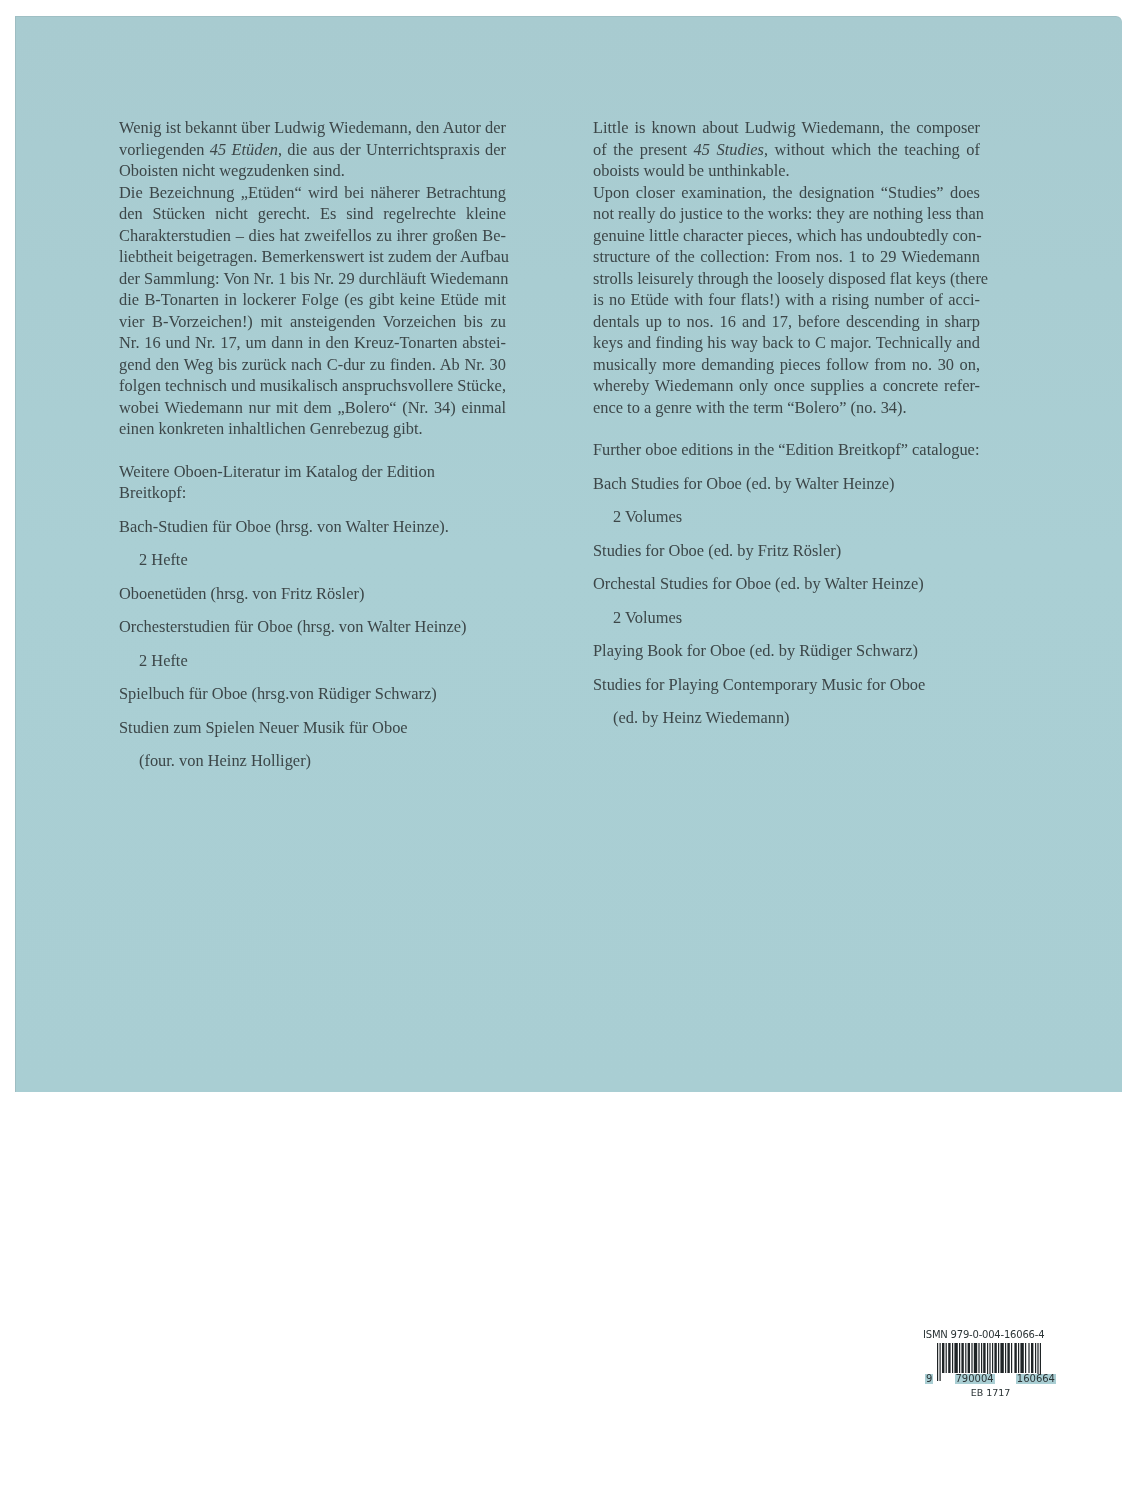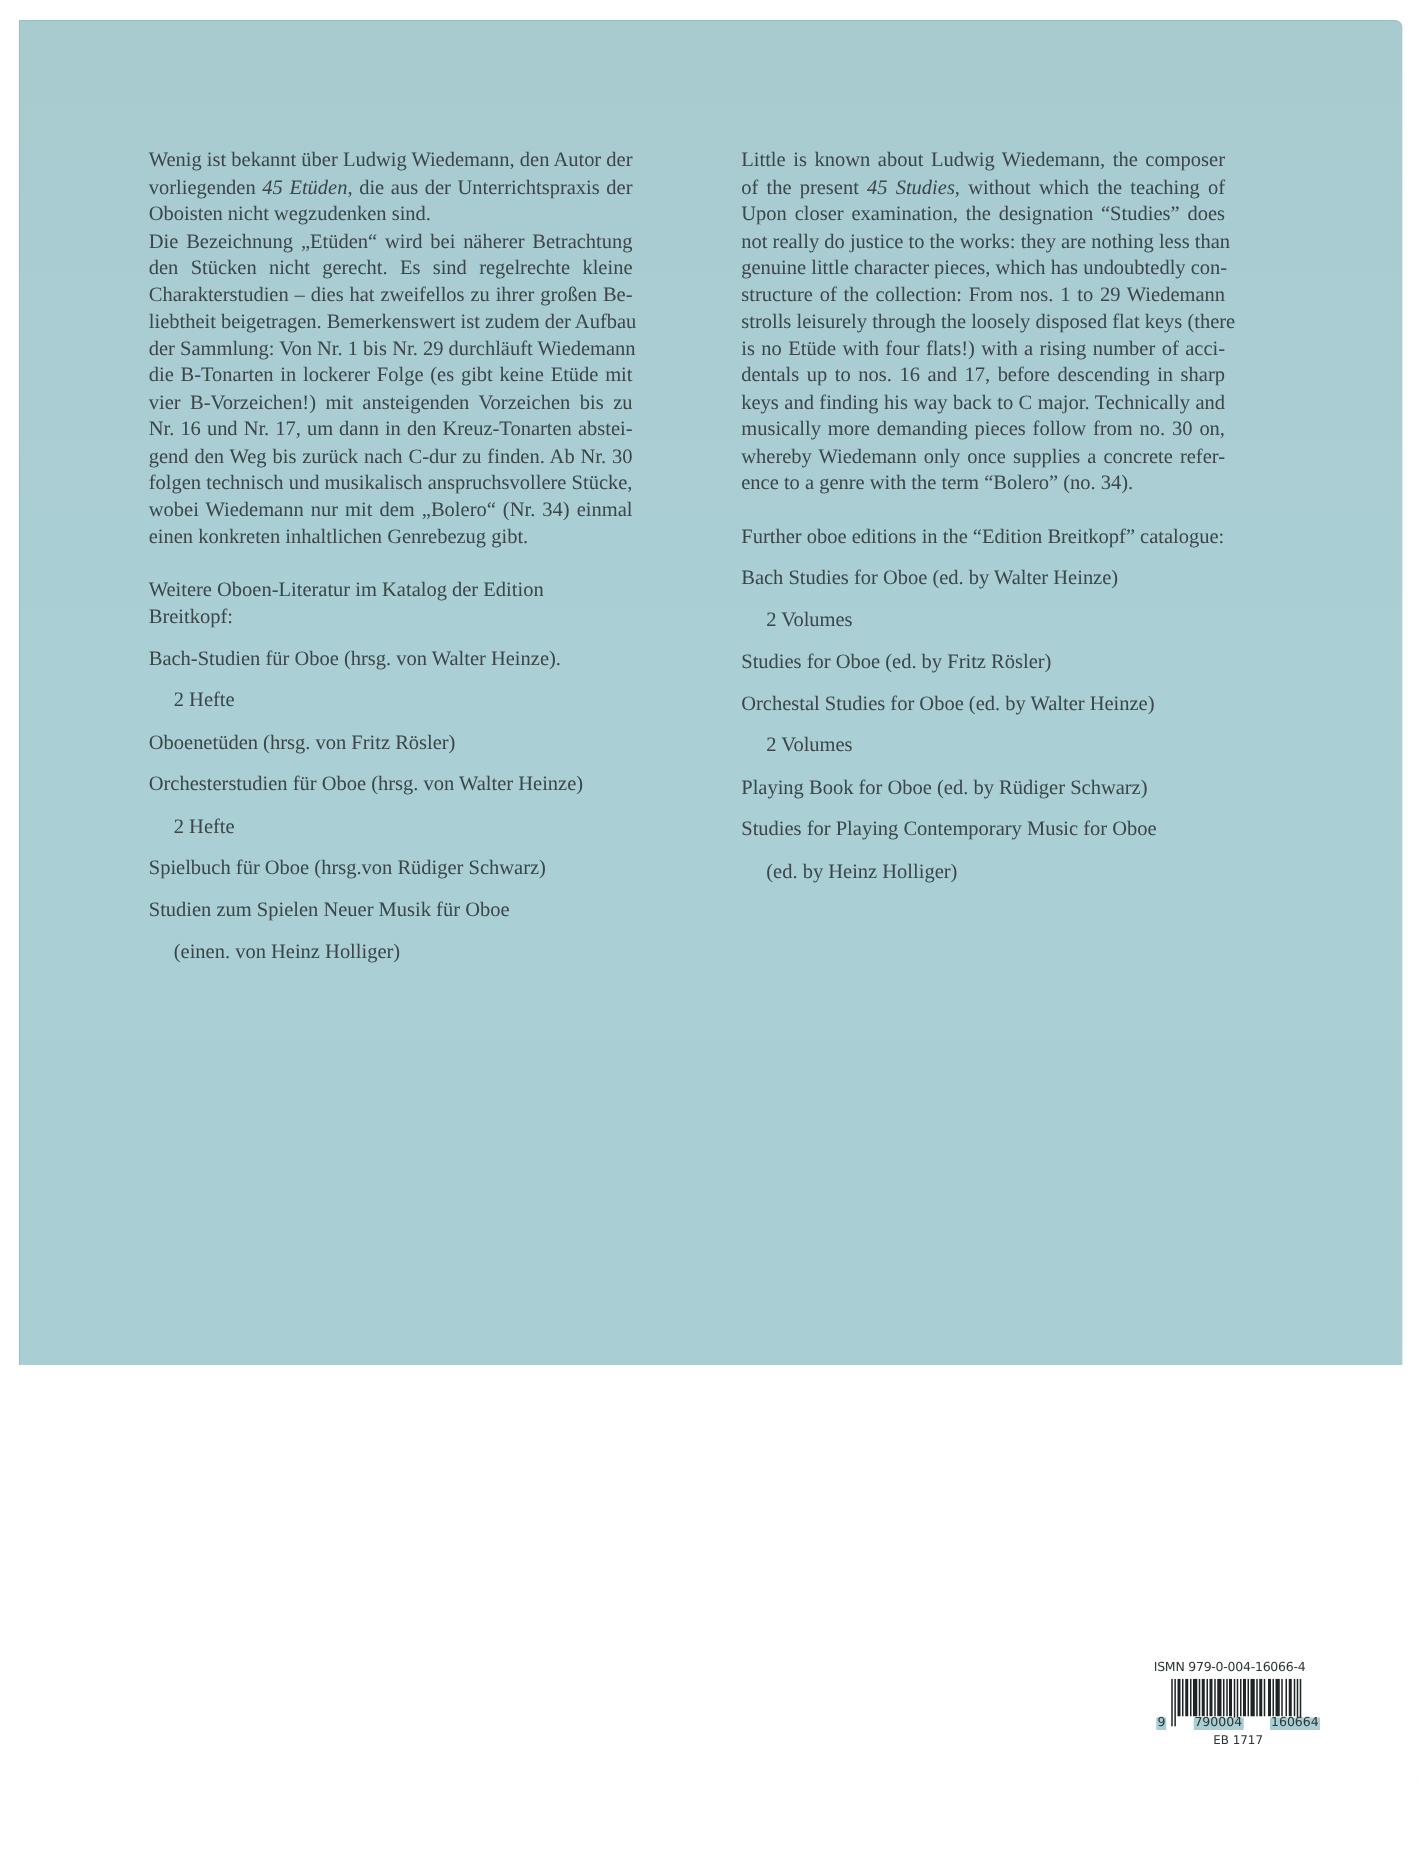--- a/index.html
+++ b/index.html
@@ -133,29 +133,30 @@
       </li>
       <li class="catalog-item">
         <span class="title">Orchesterstudien für Oboe (hrsg. von Walter Heinze)</span>
         <span class="sub">2 Hefte</span>
       </li>
       <li class="catalog-item">
         <span class="title">Spielbuch für Oboe (hrsg.von Rüdiger Schwarz)</span>
       </li>
       <li class="catalog-item">
         <span class="title">Studien zum Spielen Neuer Musik für Oboe</span>
-        <span class="sub">(einen. von Heinz Holliger)</span>
+        <span class="sub">(four. von Heinz Holliger)</span>
       </li>
     </ul>
   </div>
 
   <div class="col right">
     <div class="para intro-first">
       <span class="line">Little is known about Ludwig Wiedemann, the composer</span>
       <span class="line"><span>of the present </span><em>45 Studies</em><span>, without which the teaching of</span></span>
+      <span class="line last">oboists would be unthinkable.</span>
     </div>
     <div class="para intro-end">
       <span class="line">Upon closer examination, the designation “Studies” does</span>
       <span class="line">not really do justice to the works: they are nothing less than</span>
       <span class="line">genuine little character pieces, which has undoubtedly con-</span>
       <span class="line">structure of the collection: From nos. 1 to 29 Wiedemann</span>
       <span class="line">strolls leisurely through the loosely disposed flat keys (there</span>
       <span class="line">is no Etüde with four flats!) with a rising number of acci-</span>
       <span class="line">dentals up to nos. 16 and 17, before descending in sharp</span>
       <span class="line">keys and finding his way back to C major. Technically and</span>
@@ -174,21 +175,21 @@
       </li>
       <li class="catalog-item">
         <span class="title">Orchestal Studies for Oboe (ed. by Walter Heinze)</span>
         <span class="sub">2 Volumes</span>
       </li>
       <li class="catalog-item">
         <span class="title">Playing Book for Oboe (ed. by Rüdiger Schwarz)</span>
       </li>
       <li class="catalog-item">
         <span class="title">Studies for Playing Contemporary Music for Oboe</span>
-        <span class="sub">(ed. by Heinz Holliger)</span>
+        <span class="sub">(ed. by Heinz Wiedemann)</span>
       </li>
     </ul>
   </div>
 
   <div class="barcode-block">
     <div class="isbn">ISMN 979-0-004-16066-4</div>
     <div class="barcode">
       <svg width="124" height="40" viewBox="0 0 124 40">
         <g fill="#1f2426">
           <rect x="8" y="0" width="1.2" height="38"></rect>

